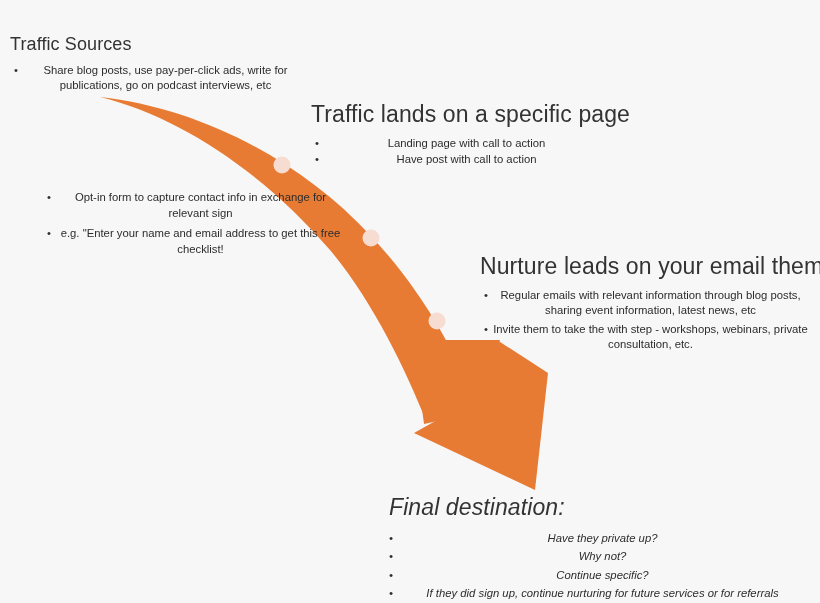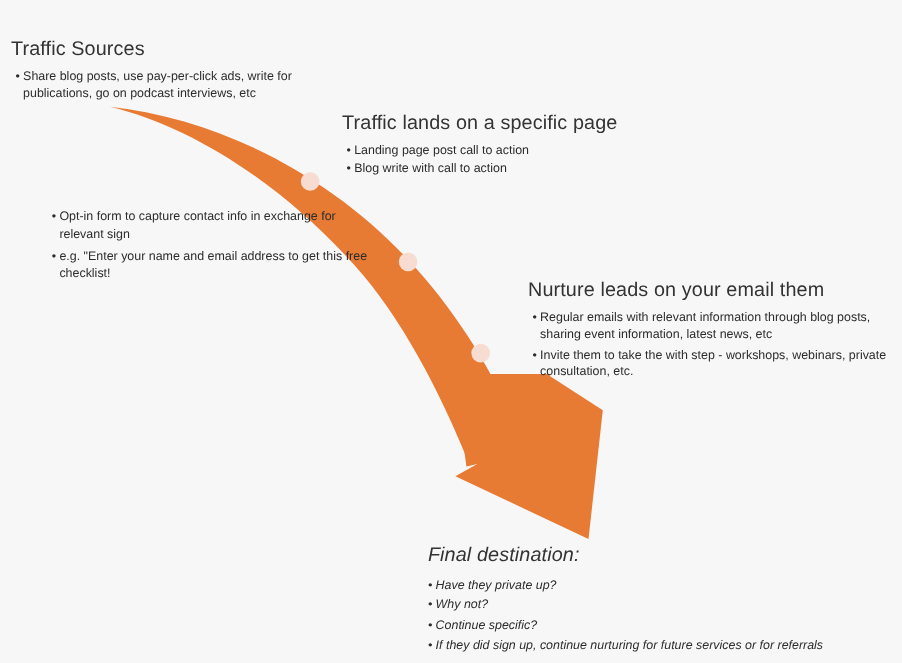--- a/index.html
+++ b/index.html
@@ -26,21 +26,21 @@
     left: 0;
     top: 0;
     width: 820px;
     height: 603px;
     pointer-events: none;
   }
   .block {
     position: absolute;
   }
   .block-title {
-    font-size: 18px;
+    font-size: 23px;
     line-height: 1.25;
     color: #333333;
     font-weight: 400;
     letter-spacing: 0.1px;
     white-space: nowrap;
     margin: 0 0 7px 0;
   }
   .bullets {
     list-style: none;
     margin: 0;
@@ -56,20 +56,21 @@
   }
   .bullets li .bdot {
     position: absolute;
     left: 0;
     top: 0;
     font-size: 11.3px;
     line-height: 1.38;
   }
   .bullets li .btxt {
     display: block;
+    text-align: center;
   }
 
   
   #block-traffic-sources { left: 10px;  top: 33px;  width: 300px; }
   #block-traffic-sources .block-title { font-size: 18px; }
   #block-traffic-sources .bullets { padding-left: 4px; }
 
   #block-traffic-lands  { left: 311px; top: 100px; width: 300px; }
   #block-traffic-lands .bullets { padding-left: 4px; }
 
@@ -123,25 +124,25 @@
         <span class="btxt">Share blog posts, use pay-per-click ads, write for publications, go on podcast interviews, etc</span>
       </li>
     </ul>
   </div>
 
   <div class="block" id="block-traffic-lands">
     <div class="block-title">Traffic lands on a specific page</div>
     <ul class="bullets">
       <li>
         <span class="bdot">•</span>
-        <span class="btxt">Landing page post call to action</span>
+        <span class="btxt">Landing page with call to action</span>
       </li>
       <li>
         <span class="bdot">•</span>
-        <span class="btxt">Blog write with call to action</span>
+        <span class="btxt">Have post with call to action</span>
       </li>
     </ul>
   </div>
 
   <div class="block" id="block-capture-leads">
     <ul class="bullets">
       <li>
         <span class="bdot">•</span>
         <span class="btxt">Opt-in form to capture contact info in exchange for relevant sign</span>
       </li>

